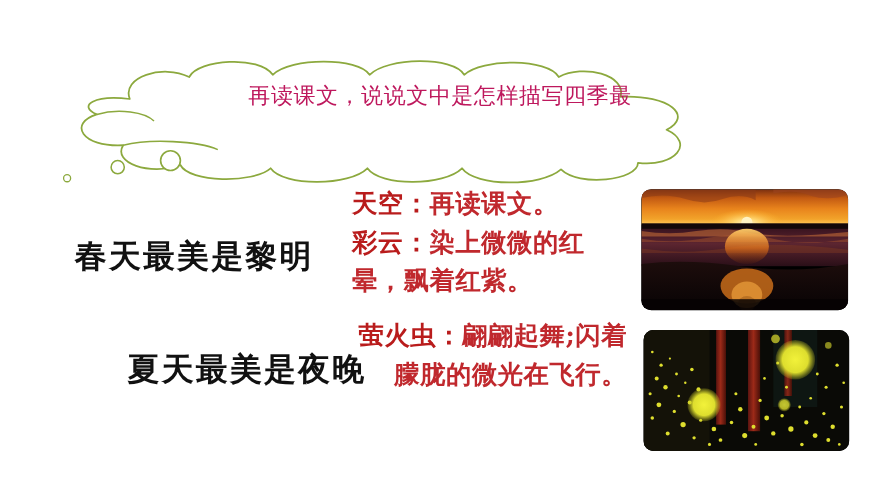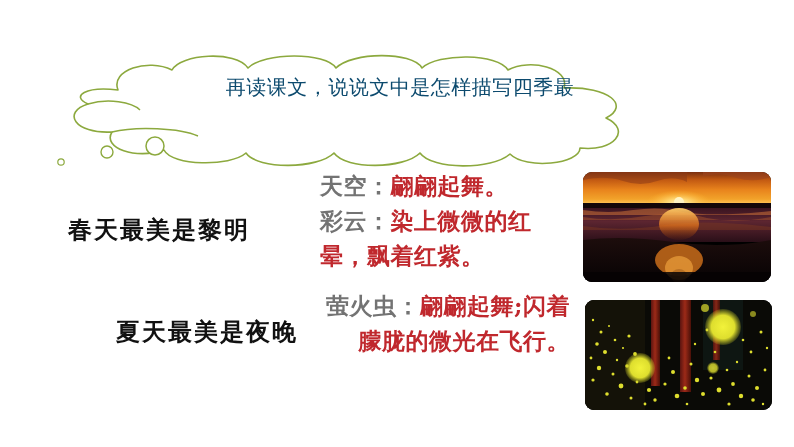--- a/index.html
+++ b/index.html
@@ -20,50 +20,50 @@
     position:absolute;left:40px;top:52px;width:600px;height:125px;
   }
   #bubble-svg{position:absolute;left:0;top:0;}
   #bubble-text{
     position:absolute;
     left:145px;top:20px;width:430px;
     text-align:center;
     font-family:"DejaVu Sans","Liberation Sans",sans-serif;
     font-size:20px;
     line-height:30px;
-    color:#0c4a6e;
+    color:#be185d;
     letter-spacing:0.5px;
     font-weight:500;
   }
   #bubble-text .l2{display:block;}
 
   
   .season{
     position:absolute;
     font-family:"DejaVu Serif","Liberation Serif",serif;
-    font-size:24px;
+    font-size:29px;
     letter-spacing:2px;
     color:#111111;
     white-space:nowrap;
     font-weight:600;
   }
   #season-spring{left:68px;top:214px;}
   #season-summer{left:68px;top:316px;margin-left:48px;}
 
   
   .desc{
     position:absolute;
     width:250px;
     font-family:"DejaVu Serif","Liberation Serif",serif;
     font-size:23px;
     line-height:35px;
     letter-spacing:0.5px;
     font-weight:600;
   }
-  .desc .lbl{color:#737373;}
+  .desc .lbl{color:#b91c1c;}
   .desc .val{color:#C0282D;}
   #desc-spring{left:320px;top:168px;}
   #desc-summer{left:320px;top:288px;text-align:right;}
 
   
   .photo{
     position:absolute;
     border-radius:9px;
     overflow:hidden;
     background:#000;
@@ -107,21 +107,21 @@
     </svg>
 
     <div id="bubble-text">
       <span>再读课文，说说文中是怎样描写四季最</span>
     </div>
   </div>
 
   <div class="season" id="season-spring">春天最美是黎明</div>
 
   <div class="desc" id="desc-spring">
-    <span class="lbl">天空：</span><span class="val">翩翩起舞。</span><br>
+    <span class="lbl">天空：</span><span class="val">再读课文。</span><br>
     <span class="lbl">彩云：</span><span class="val">染上微微的红晕，飘着红紫。</span>
   </div>
 
   <div class="photo" id="photo-sunrise">
     <svg viewBox="0 0 188 110" preserveAspectRatio="none">
       <defs>
         <linearGradient id="skyGrad" x1="0" y1="0" x2="0" y2="1">
           <stop offset="0%" stop-color="#7a2f10"></stop>
           <stop offset="25%" stop-color="#c35a12"></stop>
           <stop offset="55%" stop-color="#e8831c"></stop>

